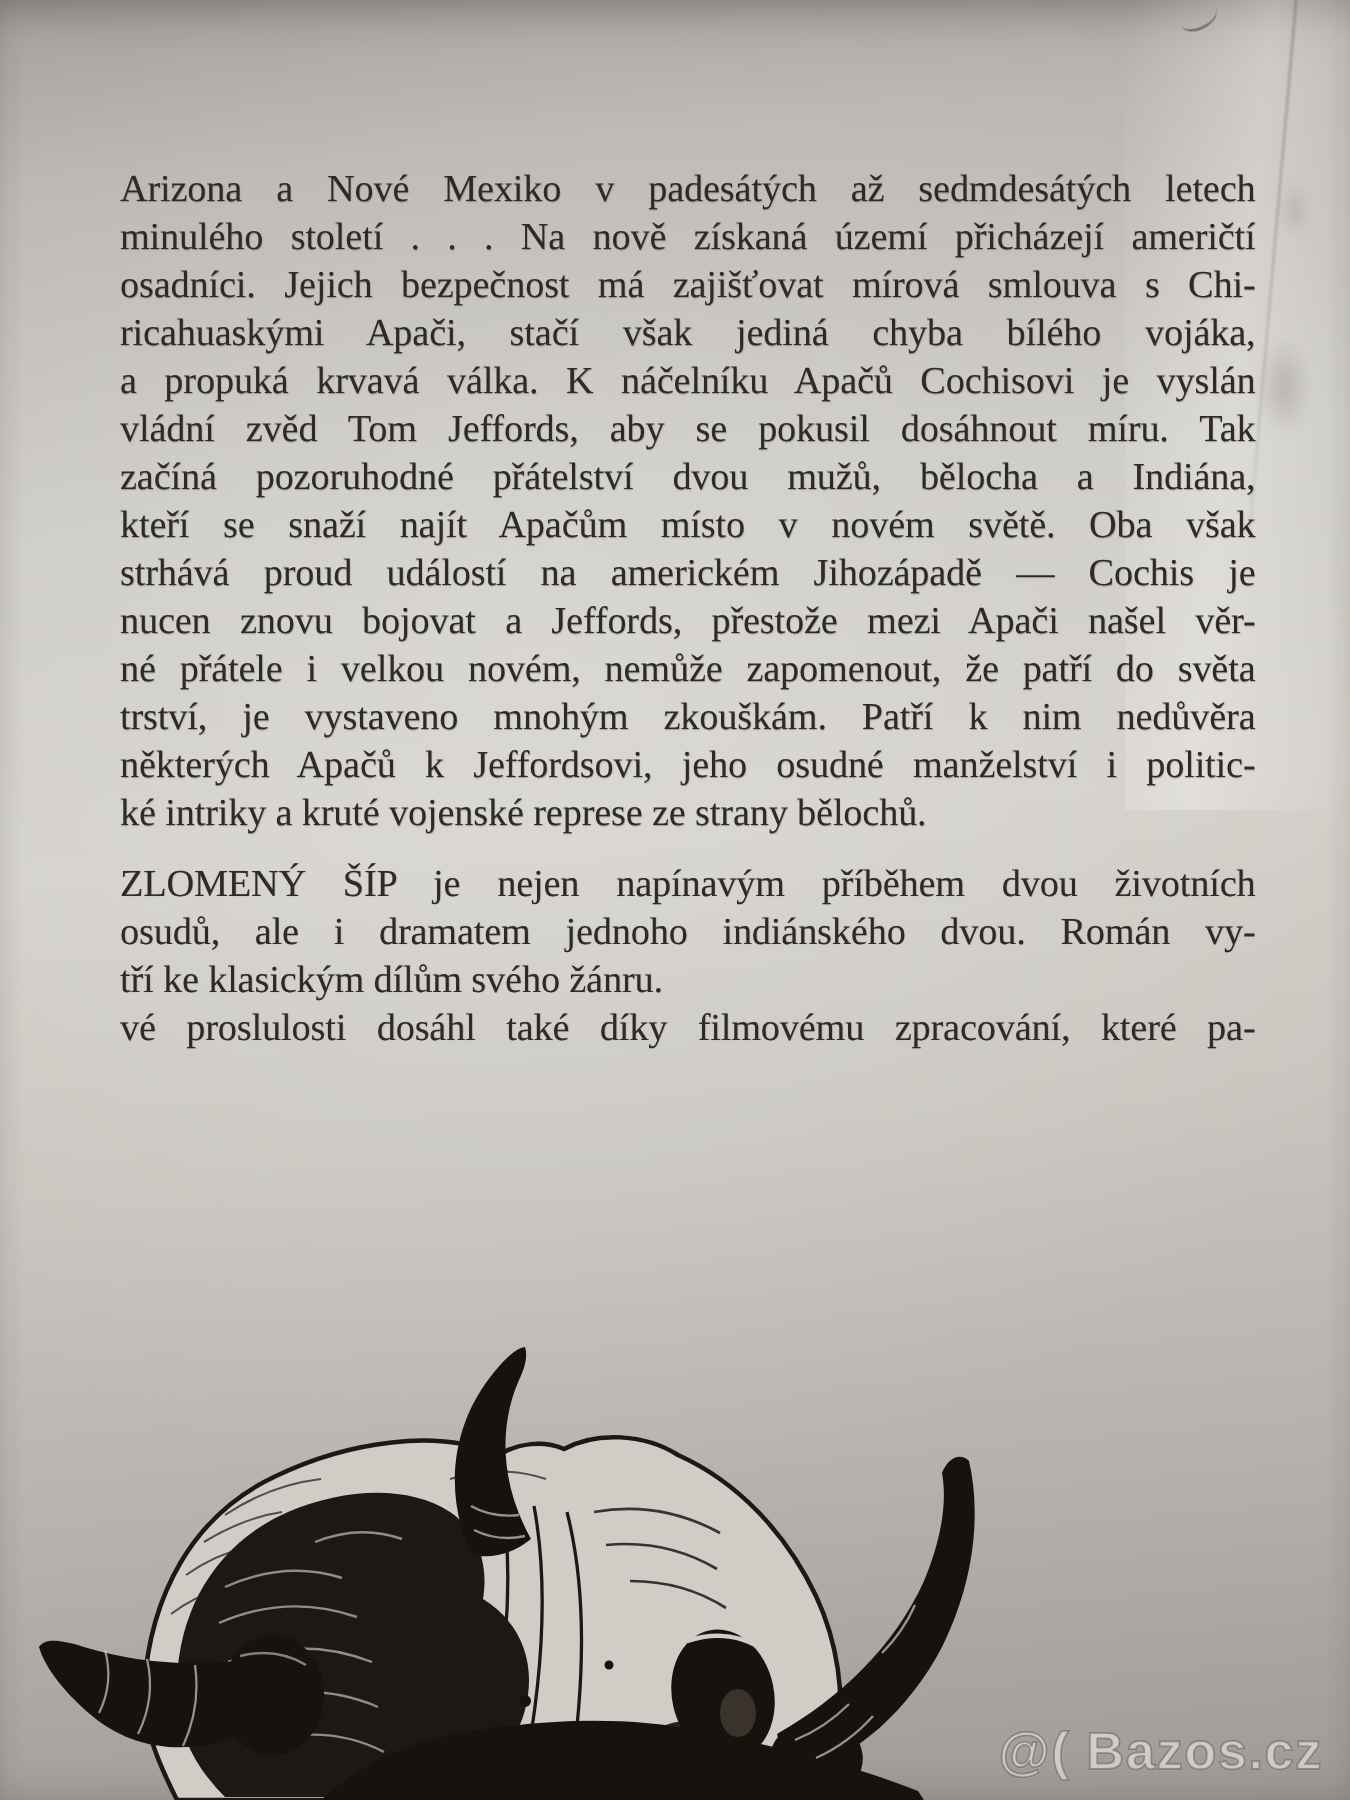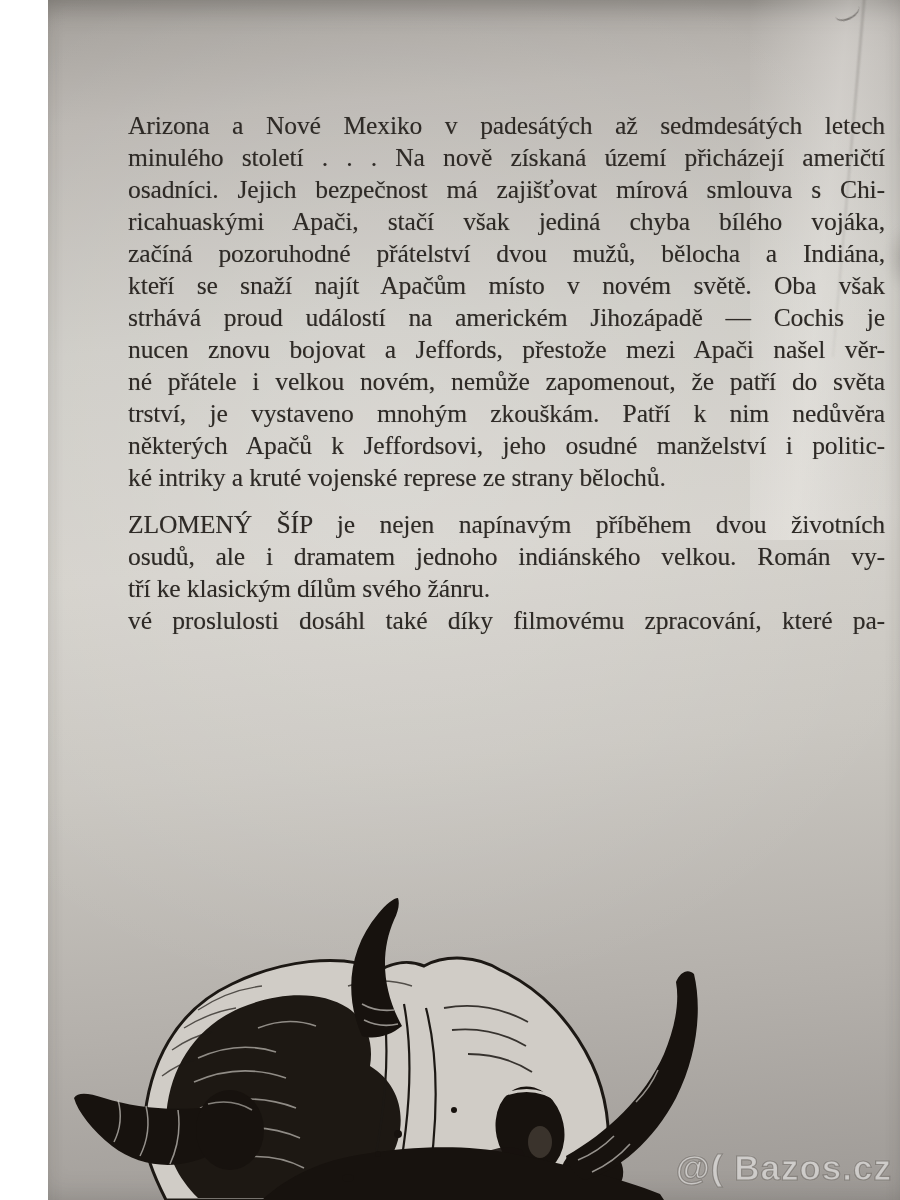--- a/index.html
+++ b/index.html
@@ -6,21 +6,20 @@
   body{
     width:900px;height:1200px;overflow:hidden;position:relative;
     font-family:"Liberation Serif","DejaVu Serif",serif;
   }
   .cover{
     position:absolute;inset:0;
     background:
       radial-gradient(120% 80% at 40% 38%, rgba(255,255,255,0.20) 0%, rgba(255,255,255,0) 58%),
       linear-gradient(175deg,#a39f9a 0%,#bab6b1 10%,#cccac4 28%,#d3d0ca 46%,#c9c6c0 62%,#b4b0ab 82%,#9e9a96 100%);
     box-shadow: inset 0 20px 26px -14px rgba(58,54,50,0.38), inset 0 -14px 30px -16px rgba(58,54,50,0.28);
-    margin-left: 48px;
   }
   .glare{
     position:absolute;top:0;right:0;width:150px;height:540px;
     background:linear-gradient(96deg, rgba(255,255,255,0) 0%, rgba(248,246,243,0.34) 48%, rgba(255,255,255,0.10) 78%, rgba(255,255,255,0) 100%);
     pointer-events:none;
   }
   .crease{
     position:absolute;top:-12px;right:50px;width:2px;height:370px;
     background:linear-gradient(180deg, rgba(104,100,95,0.42), rgba(128,124,119,0.10));
     transform:rotate(5deg);filter:blur(0.8px);
@@ -38,21 +37,21 @@
     font-size:25.5px;line-height:32px;color:#2e2a26;
     letter-spacing:-0.1px;
     text-shadow:0.3px 0.4px 0.7px rgba(46,42,38,0.35);
   }
   .para + .para{margin-top:15px;}
   .line{text-align:justify;text-align-last:justify;}
   .line.last{text-align-last:left;}
   .skull{position:absolute;left:0;top:858px;width:700px;height:342px;}
   .skull svg{display:block;width:100%;height:100%;}
   .watermark{
-    position:absolute;right:8px;bottom:12px;
+    position:absolute;right:18px;bottom:12px;
     font-family:"Liberation Sans","DejaVu Sans",sans-serif;
     font-weight:700;font-size:35px;letter-spacing:1px;
     color:rgba(255,255,255,0.30);
     -webkit-text-stroke:1.2px rgba(98,93,88,0.55);
     text-shadow:0 0 2px rgba(255,255,255,0.28);
     white-space:nowrap;
   }
 </style>
 </head>
 <body>
@@ -64,32 +63,34 @@
   <div class="smudge s1"></div>
   <div class="smudge s2"></div>
   <div class="mark-tr"></div>
 
   <div class="text-block">
     <div class="para">
         <div class="line">Arizona a Nové Mexiko v padesátých až sedmdesátých letech</div>
         <div class="line">minulého století . . . Na nově získaná území přicházejí američtí</div>
         <div class="line">osadníci. Jejich bezpečnost má zajišťovat mírová smlouva s Chi-</div>
         <div class="line">ricahuaskými Apači, stačí však jediná chyba bílého vojáka,</div>
+        <div class="line">a propuká krvavá válka. K náčelníku Apačů Cochisovi je vyslán</div>
+        <div class="line">vládní zvěd Tom Jeffords, aby se pokusil dosáhnout míru. Tak</div>
         <div class="line">začíná pozoruhodné přátelství dvou mužů, bělocha a Indiána,</div>
         <div class="line">kteří se snaží najít Apačům místo v novém světě. Oba však</div>
         <div class="line">strhává proud událostí na americkém Jihozápadě — Cochis je</div>
         <div class="line">nucen znovu bojovat a Jeffords, přestože mezi Apači našel věr-</div>
         <div class="line">né přátele i velkou novém, nemůže zapomenout, že patří do světa</div>
         <div class="line">trství, je vystaveno mnohým zkouškám. Patří k nim nedůvěra</div>
         <div class="line">některých Apačů k Jeffordsovi, jeho osudné manželství i politic-</div>
         <div class="line last">ké intriky a kruté vojenské represe ze strany bělochů.</div>
       </div>
     <div class="para">
         <div class="line">ZLOMENÝ ŠÍP je nejen napínavým příběhem dvou životních</div>
-        <div class="line">osudů, ale i dramatem jednoho indiánského velkou. Román vy-</div>
+        <div class="line">osudů, ale i dramatem jednoho indiánského dvou. Román vy-</div>
         <div class="line last">tří ke klasickým dílům svého žánru.</div>
         <div class="line">vé proslulosti dosáhl také díky filmovému zpracování, které pa-</div>
       </div>
   </div>
 
   <div class="skull">
     <svg viewBox="0 0 700 342" xmlns="http://www.w3.org/2000/svg" aria-hidden="true">
 
       <path d="M96 268 C100 206 128 152 184 126 C232 103 292 94 332 112 C346 104 362 102 376 108 C398 96 430 98 452 112 C492 130 524 164 544 206 C558 236 564 272 558 306 L556 342 L118 342 C106 318 96 296 96 268 Z" fill="#d0ccc6" stroke="#1c1814" stroke-width="3"></path>
 

